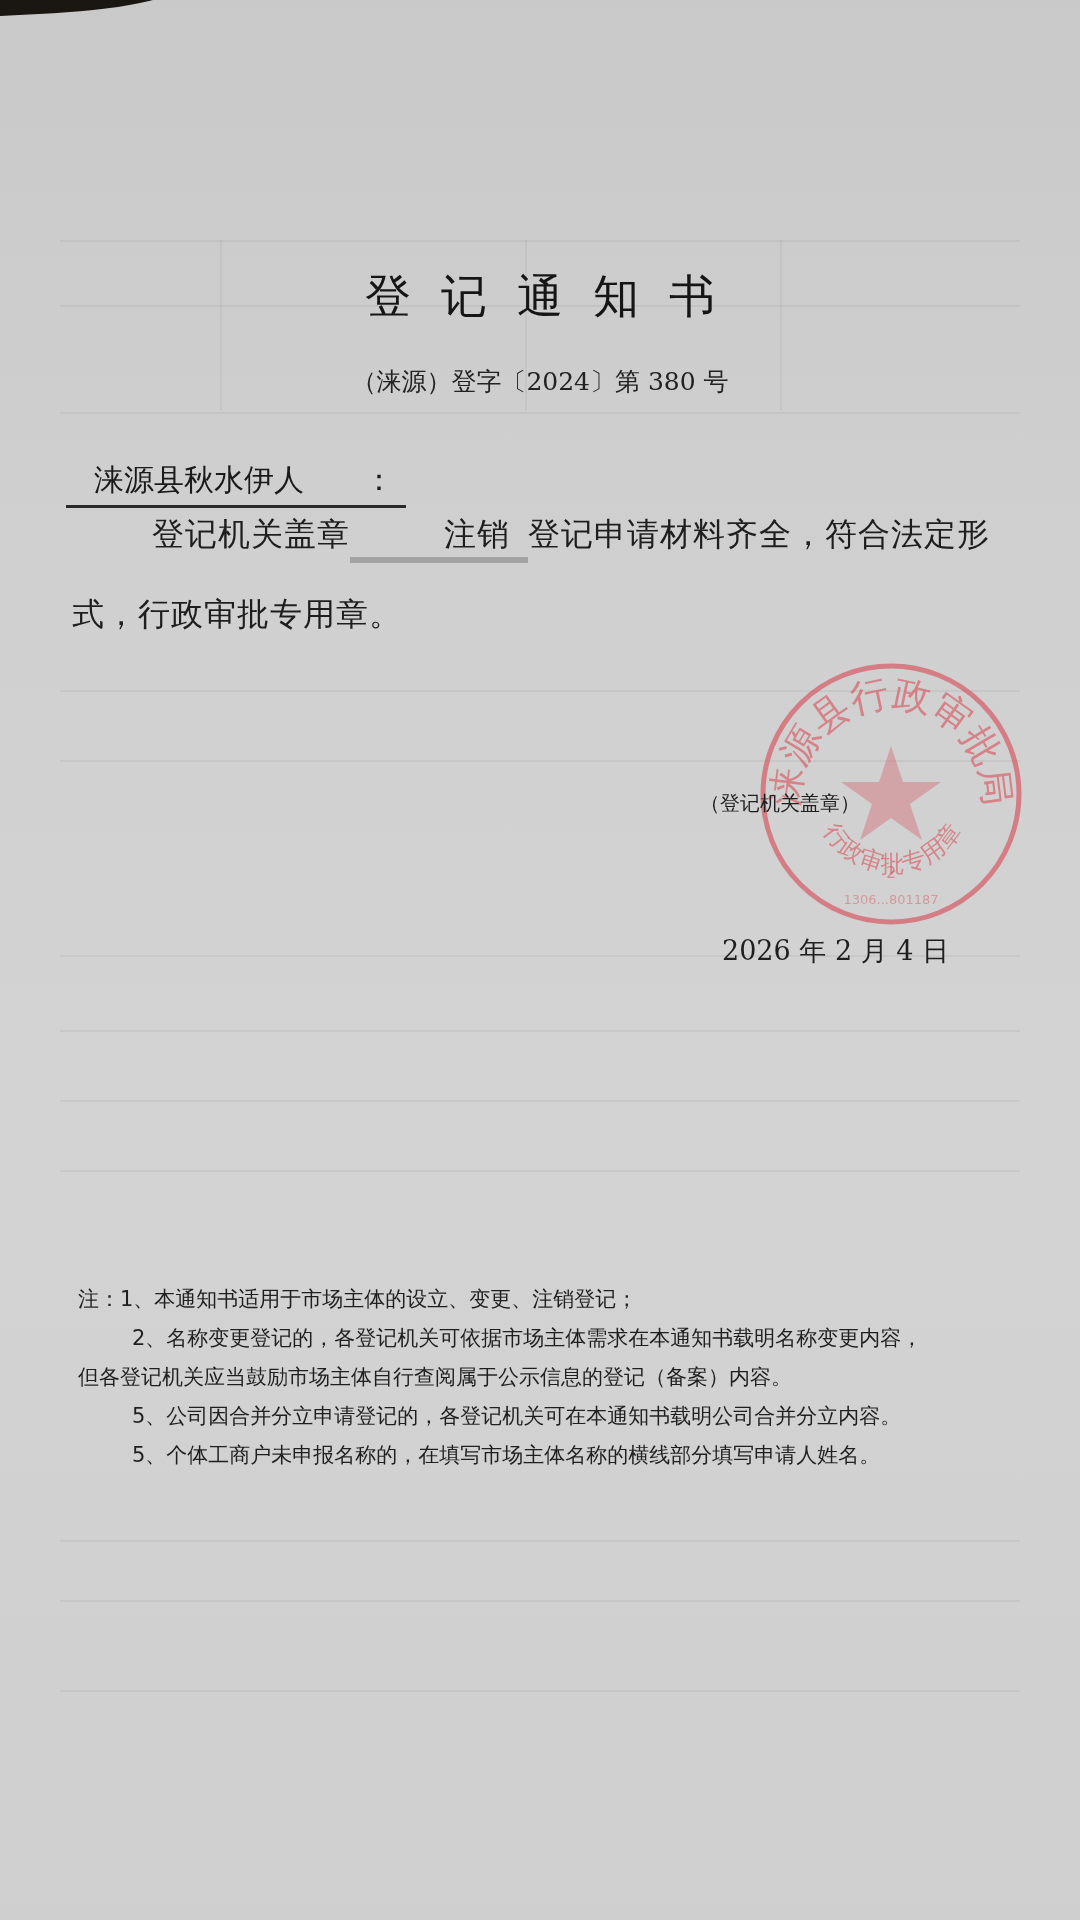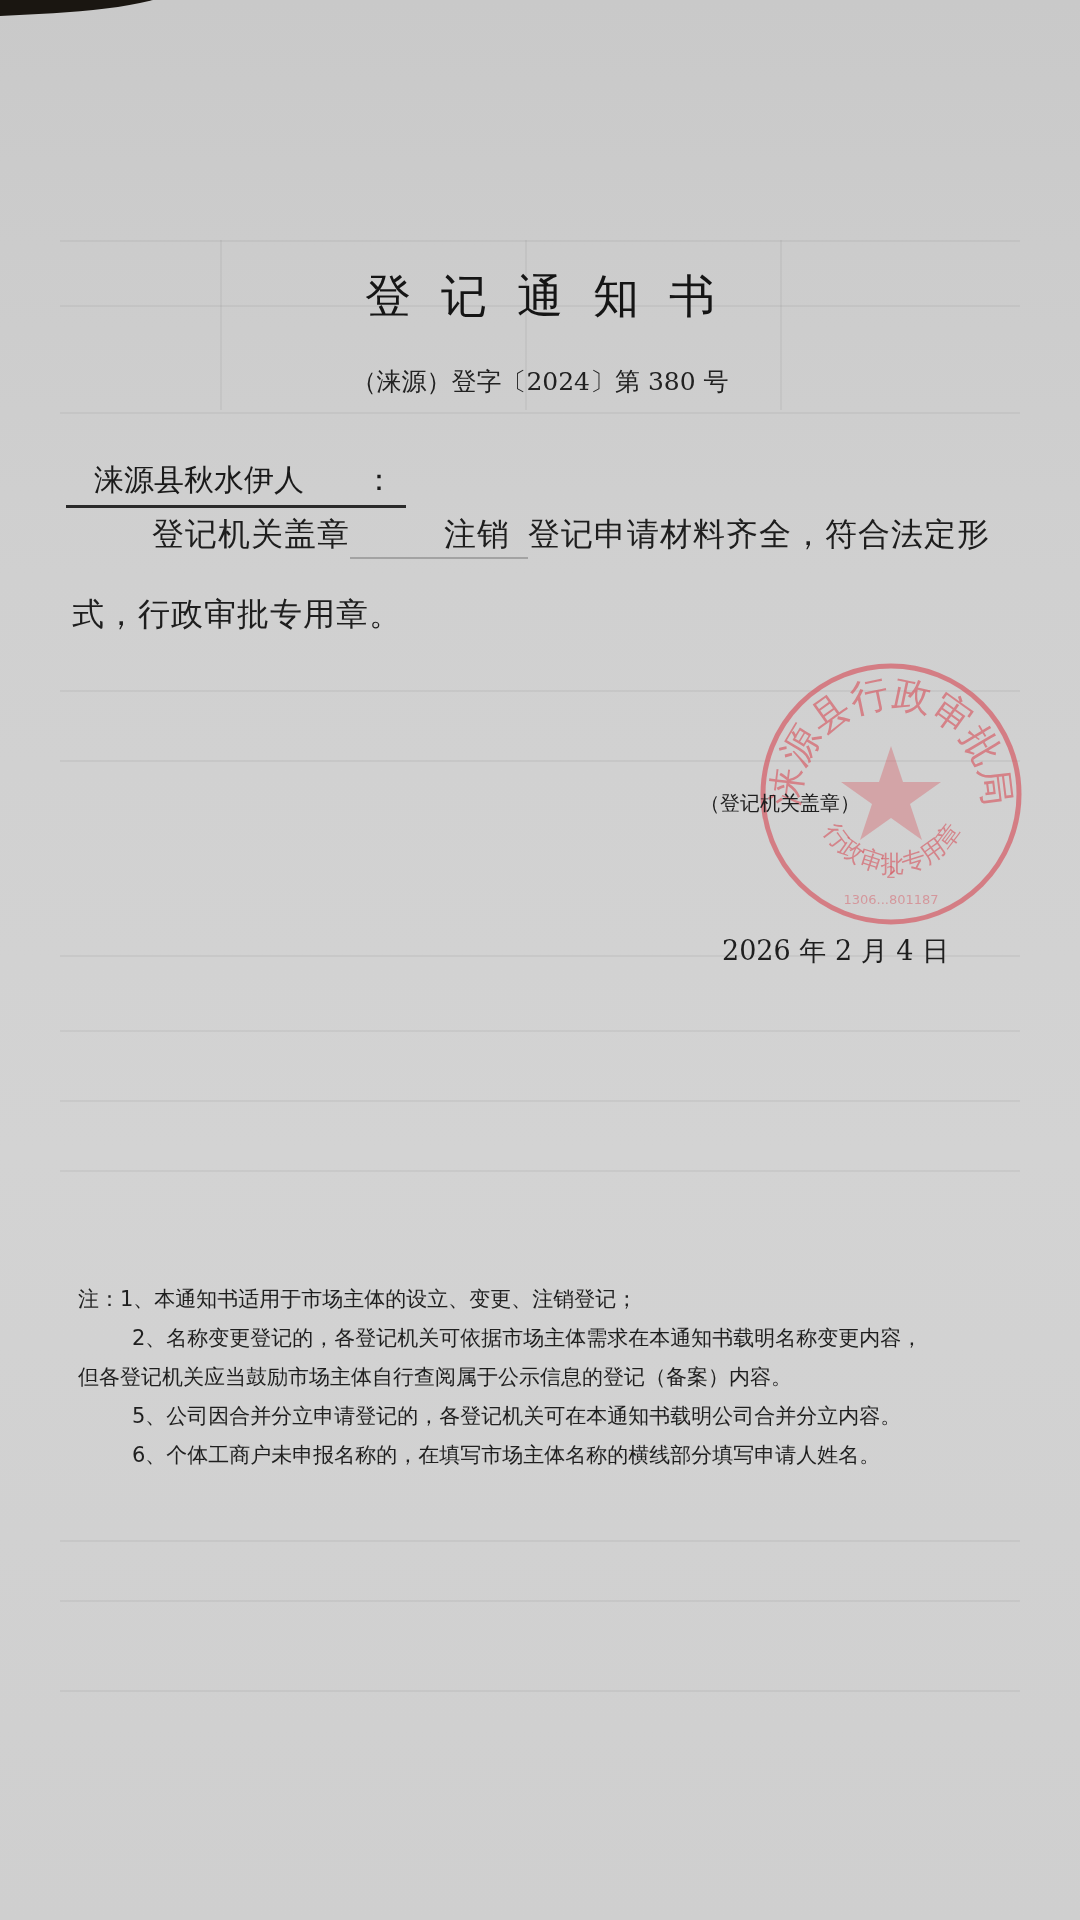--- a/index.html
+++ b/index.html
@@ -29,21 +29,21 @@
     font-size:30px; color:#1a1a1a; border-bottom:3px solid #2a2a2a;
     padding:0 12px 4px 28px; width:300px;
   }
   .addressee .colon { position:absolute; right:12px; }
   .para {
     position:absolute; left:72px; width:920px; font-family:"DejaVu Sans",sans-serif;
     font-size:32px; color:#1e1e1e; letter-spacing:1px;
   }
   .para1 { top:505px; text-indent:80px; }
   .para2 { top:585px; }
-  .blank { display:inline-block; border-bottom:2px solid #a3a3a3; padding:0 18px 0 14px; }
+  .blank { display:inline-block; border-bottom:6px solid #a3a3a3; padding:0 18px 0 14px; }
   .seal-label {
     position:absolute; left:700px; top:782px; font-family:"DejaVu Sans",sans-serif;
     font-size:20px; color:#1f1f1f;
   }
   .date { position:absolute; left:722px; top:925px; font-size:27px; color:#1f1f1f; }
   .notes {
     position:absolute; left:78px; top:1272px; width:960px; font-family:"DejaVu Sans",sans-serif;
     font-size:21px; color:#1f1f1f; line-height:39px;
   }
   .notes .item { margin:0; }
@@ -104,15 +104,15 @@
   <div class="seal-label">（登记机关盖章）</div>
   <div class="date">2026 年 2 月 4 日</div>
 
   <div class="notes">
     <div class="item">
       <span>注：</span><span>1、本通知书适用于市场主体的设立、变更、注销登记；</span>
     </div>
     <div class="item indent">2、名称变更登记的，各登记机关可依据市场主体需求在本通知书载明名称变更内容，</div>
     <div class="item">但各登记机关应当鼓励市场主体自行查阅属于公示信息的登记（备案）内容。</div>
     <div class="item indent">5、公司因合并分立申请登记的，各登记机关可在本通知书载明公司合并分立内容。</div>
-    <div class="item indent">6、个体工商户未申报名称的，在填写市场主体名称的横线部分填写申请人姓名。</div>
+    <div class="item indent">5、个体工商户未申报名称的，在填写市场主体名称的横线部分填写申请人姓名。</div>
   </div>
 </div>
 
 </body></html>

